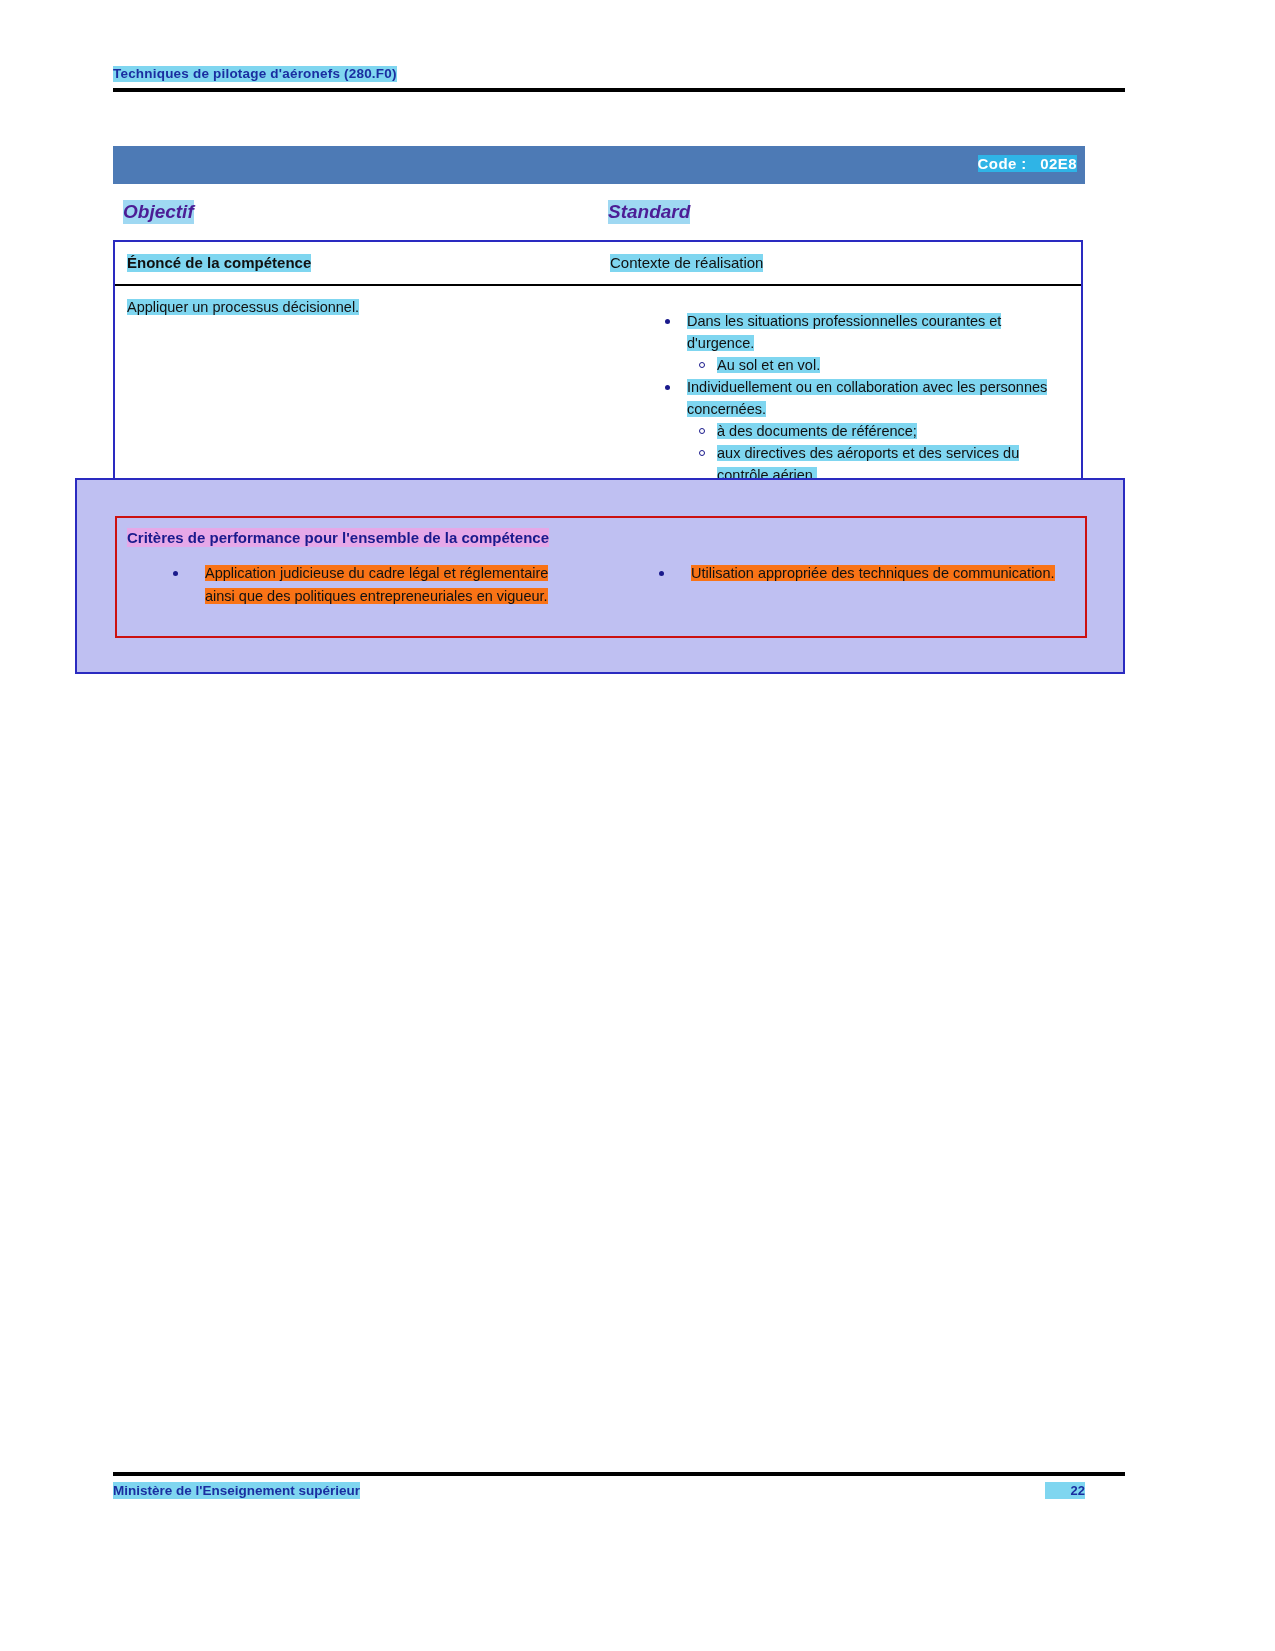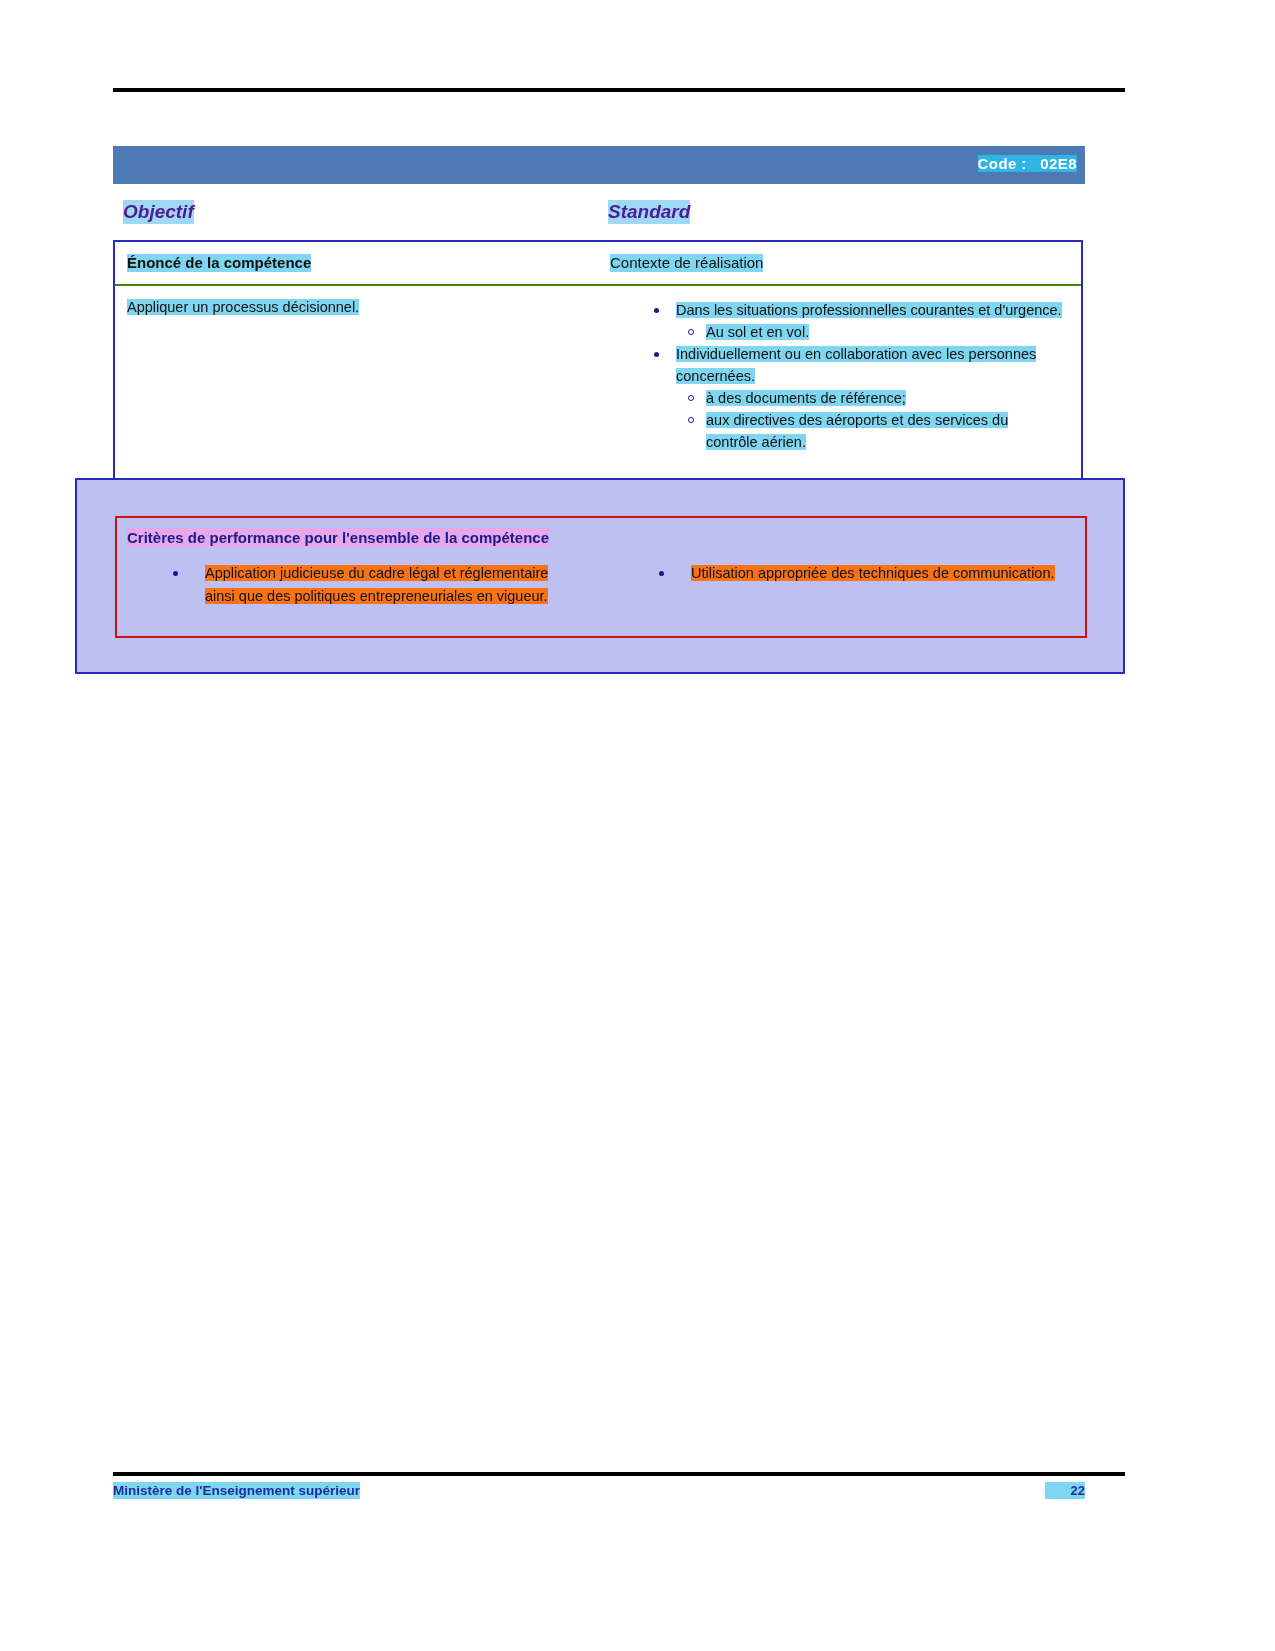--- a/index.html
+++ b/index.html
@@ -98,21 +98,21 @@
     height: 256px;
     border: 2px solid #2a2ac0;
     box-sizing: border-box;
     background: #ffffff;
   }
   .comp-head {
     position: absolute;
     left: 0; top: 0;
     width: 100%;
     height: 44px;
-    border-bottom: 2px solid #4d7c0f;
+    border-bottom: 2px solid #000000;
     box-sizing: border-box;
   }
   .comp-head-left {
     position: absolute;
     left: 12px;
     top: 12px;
     font-size: 15px;
     font-weight: bold;
     color: #111111;
     background: #7fd6f0;
@@ -142,21 +142,21 @@
   }
 
   .ctx {
     position: absolute;
     left: 512px;
     top: 52px;
     width: 440px;
   }
   .ctx ul {
     list-style: none;
-    margin: 5px;
+    margin: 16px;
     padding: 0;
   }
   .ctx li {
     position: relative;
     font-size: 14.5px;
     color: #111111;
     line-height: 22px;
     margin: 0 0 0 0;
     padding-left: 44px;
   }
@@ -284,20 +284,23 @@
     color: #1a2ea0;
     background: #7fd6f0;
     line-height: 17px;
   }
 </style>
 </head>
 <body>
 
 <div class="page">
 
+  <div class="header-wrap">
+    <div class="header-title">Techniques de pilotage d'aéronefs (280.F0)</div>
+  </div>
   <div class="header-rule"></div>
 
   <div class="code-bar">
     <div class="code-text">Code :   02E8</div>
   </div>
 
   <div class="obj-row">
     <div class="obj-label">Objectif</div>
     <div class="std-label">Standard</div>
   </div>

